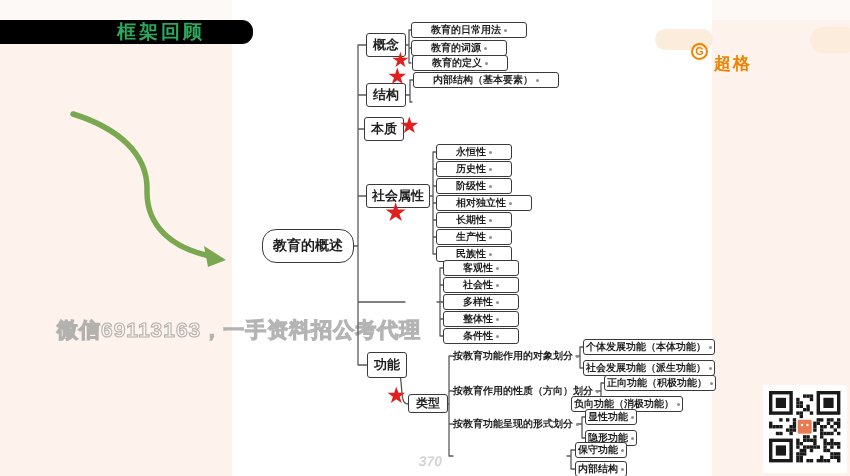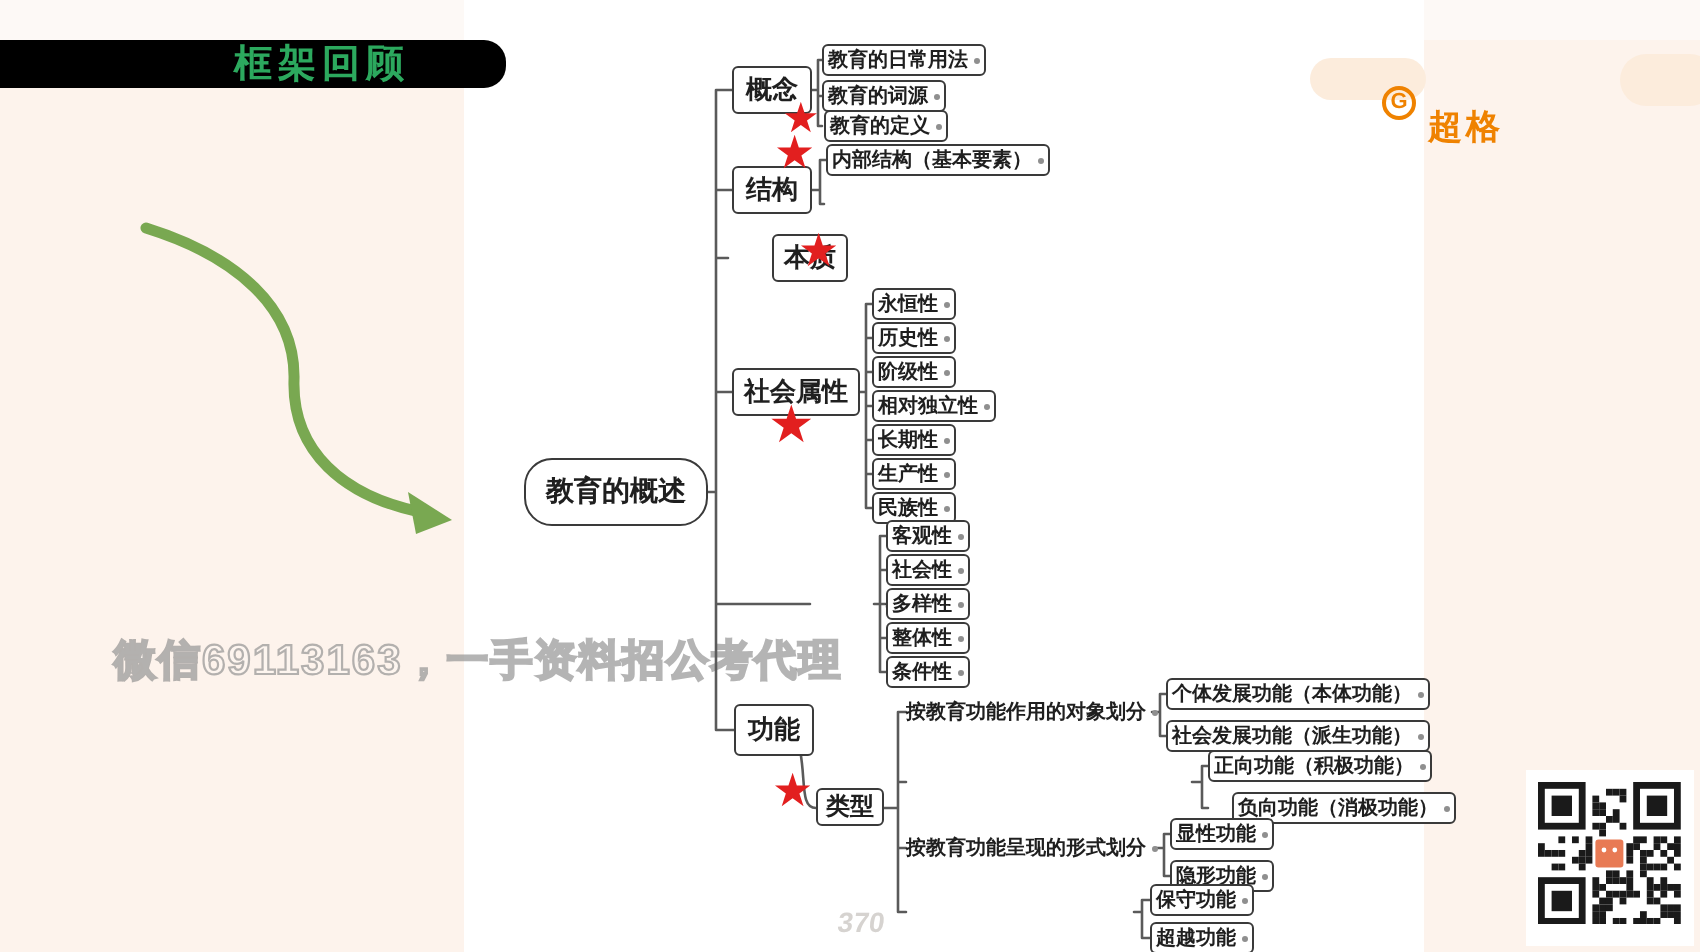--- a/index.html
+++ b/index.html
@@ -19,21 +19,21 @@
   #brand .nm{font-size:17px;font-weight:700;color:#ef8200;letter-spacing:2px;margin-top:25px;}
   
   #wm{left:57px;top:316px;font-size:21px;font-weight:700;letter-spacing:1px;white-space:nowrap;
       color:rgba(255,255,255,0.18);-webkit-text-stroke:1.1px rgba(140,140,140,0.65);z-index:2;}
   #pgnum{left:419px;top:453px;font-size:14px;font-weight:700;color:#d6d3d0;transform:skewX(-8deg);z-index:4;}
   
   #lines{left:0;top:0;z-index:3;}
   
   .n{position:absolute;box-sizing:border-box;font-weight:700;color:#1f1f1f;white-space:nowrap;
      display:flex;align-items:center;z-index:4;}
-  .boxed{border:1.2px solid #3a3a3a;border-radius:3px;background:#fff;padding:0 2px;justify-content:center;}
+  .boxed{border:1.2px solid #3a3a3a;border-radius:3px;background:#fff;padding:0 19px;justify-content:center;}
   .f14{font-size:14px;height:34px;border-radius:6px;border-width:1.4px;}
   .f13{font-size:13px;height:24px;}
   .f12{font-size:12px;height:19px;}
   .f10{font-size:10px;height:16px;}
   .plain{font-size:10px;height:14px;}
   .plain12{font-size:12px;height:14px;}
   .tight{padding:4px 2px;}
   .dot::after{content:"";width:3px;height:3px;border-radius:50%;background:#8f8f8f;display:inline-block;
               margin-left:3px;flex:none;}
   .star{position:absolute;color:#e21f1f;line-height:1;z-index:5;}
@@ -80,21 +80,21 @@
     <g>
       <path d="M73,114 C118,128 148,154 147,190 C146,226 172,248 210,256" stroke="#79a851" stroke-width="5.5" fill="none" stroke-linecap="round"></path>
       <polygon points="226,260 204,246 208,267" fill="#79a851"></polygon>
     </g>
   </svg>
 
   <div class="n boxed f14" style="left:262px;top:229px;width:92px;border-radius:14px;">教育的概述</div>
 
   <div class="n boxed f13" style="left:366px;top:33px;width:40px;">概念</div>
   <div class="n boxed f13" style="left:366px;top:83px;width:40px;">结构</div>
-  <div class="n boxed f13" style="left:386px;top:117px;width:38px;">本质</div>
+  <div class="n boxed f13" style="left:364px;top:117px;width:38px;">本质</div>
   <div class="n boxed f13" style="left:366px;top:184px;width:64px;">社会属性</div>
   <div class="n plain12 dot" style="left:407px;top:295px;margin-left:36px;">特征</div>
   <div class="n boxed f13" style="left:367px;top:352px;width:40px;height:26px;">功能</div>
 
   <div class="n boxed f10 dot" style="left:411px;top:22px;">教育的日常用法</div>
   <div class="n boxed f10 dot" style="left:411px;top:40px;">教育的词源</div>
   <div class="n boxed f10 dot" style="left:412px;top:55px;">教育的定义</div>
 
   <div class="n boxed f10 dot" style="left:413px;top:72px;">内部结构（基本要素）</div>
 
@@ -108,30 +108,31 @@
 
   <div class="n boxed f10 dot" style="left:443px;top:260px;">客观性</div>
   <div class="n boxed f10 dot" style="left:443px;top:277px;">社会性</div>
   <div class="n boxed f10 dot" style="left:443px;top:294px;">多样性</div>
   <div class="n boxed f10 dot" style="left:443px;top:311px;">整体性</div>
   <div class="n boxed f10 dot" style="left:443px;top:328px;">条件性</div>
 
   <div class="n boxed f12" style="left:408px;top:394px;width:34px;">类型</div>
 
   <div class="n plain dot" style="left:453px;top:349px;">按教育功能作用的对象划分</div>
+  <div class="n plain dot" style="left:453px;top:384px;">按教育作用的性质（方向）划分</div>
   <div class="n plain dot" style="left:453px;top:417px;">按教育功能呈现的形式划分</div>
 
   <div class="n boxed f10 tight dot" style="left:583px;top:339px;">个体发展功能（本体功能）</div>
   <div class="n boxed f10 tight dot" style="left:583px;top:360px;">社会发展功能（派生功能）</div>
   <div class="n boxed f10 tight dot" style="left:604px;top:375px;">正向功能（积极功能）</div>
-  <div class="n boxed f10 tight dot" style="left:616px;top:396px;">负向功能（消极功能）</div>
+  <div class="n boxed f10 tight dot" style="left:571px;top:396px;">负向功能（消极功能）</div>
   <div class="n boxed f10 tight dot" style="left:585px;top:409px;">显性功能</div>
   <div class="n boxed f10 tight dot" style="left:585px;top:430px;">隐形功能</div>
   <div class="n boxed f10 tight dot" style="left:575px;top:442px;">保守功能</div>
-  <div class="n boxed f10 tight dot" style="left:575px;top:461px;">超越功能</div>
+  <div class="n boxed f10 tight dot" style="left:575px;top:461px;">内部结构</div>
 
   <span class="star" style="left:391px;top:49px;font-size:21px;"></span>
   <span class="star" style="left:387px;top:65px;font-size:23px;"></span>
   <span class="star" style="left:399px;top:114px;font-size:23px;"></span>
   <span class="star" style="left:384px;top:199px;font-size:26px;"></span>
   <span class="star" style="left:386px;top:384px;font-size:23px;"></span>
 
   <div class="abs" id="qr">
     <div><svg width="71.4" height="71.4" viewBox="0 0 71.4 71.4">
           <rect x="34.0" y="3.4" width="3.4" height="3.4" fill="#1a1a1a"></rect>

